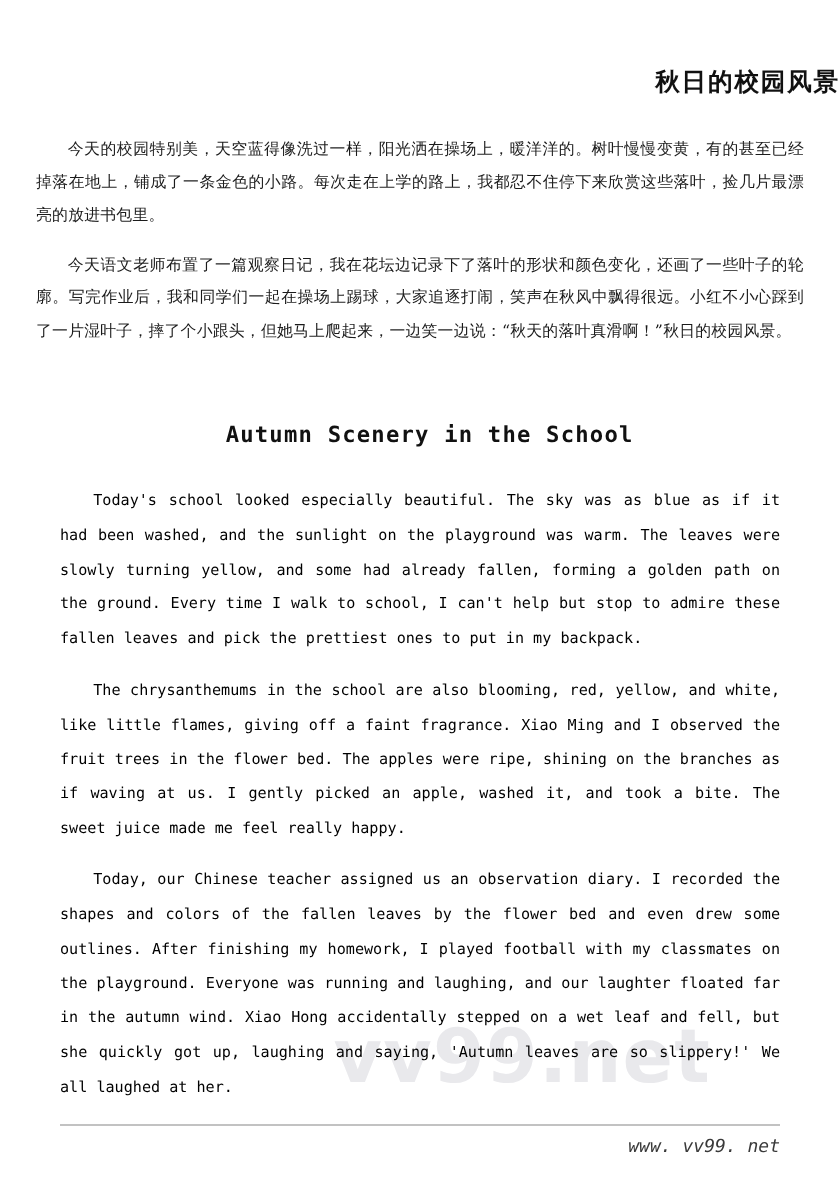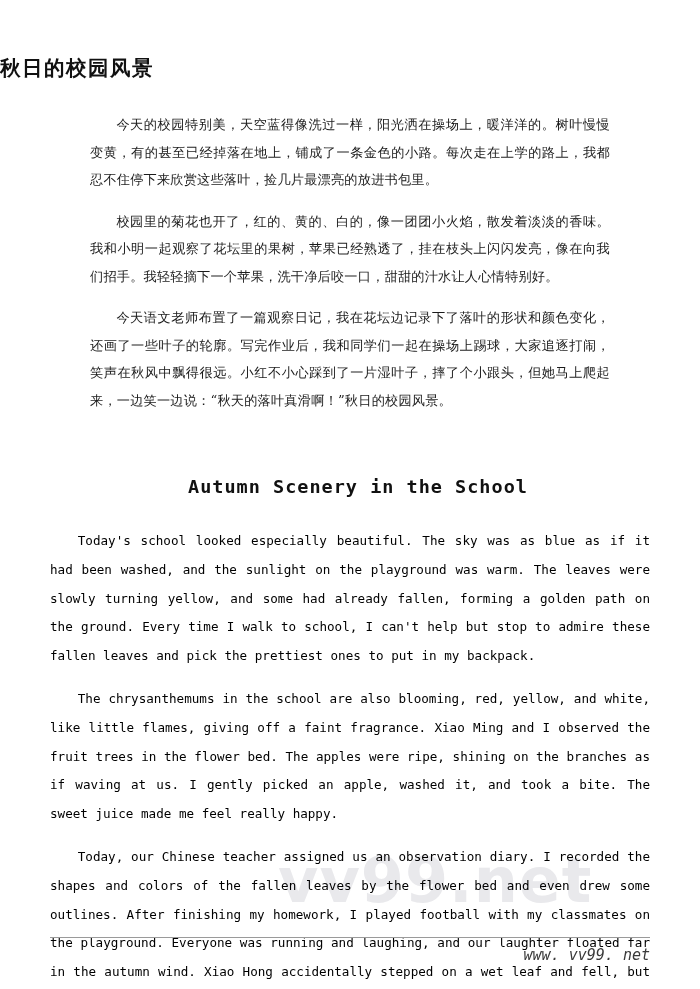--- a/index.html
+++ b/index.html
@@ -40,29 +40,29 @@
   }
   .content {
     position: relative;
     z-index: 2;
     padding: 0;
   }
   .cn-title {
     font-family: "DejaVu Serif", "Liberation Serif", serif;
     font-weight: bold;
     font-size: 20.5px;
-    text-align: left;
+    text-align: right;
     color: #111111;
     margin: 0;
     padding-top: 54px;
     letter-spacing: 1.5px;
   }
   .cn-body {
-    margin: 12px;
-    padding: 0 78px;
+    margin: 0;
+    padding: 0 30px;
   }
   .cn-para {
     font-family: "DejaVu Serif", "Liberation Serif", serif;
     font-size: 13.2px;
     line-height: 27.5px;
     color: #1b1b1b;
     text-align: justify;
     text-justify: inter-character;
     text-indent: 2em;
     margin: 0 0 14px 0;
@@ -127,21 +127,20 @@
   <div class="watermark-layer">
     <div class="watermark wm-main">vv99.net</div>
   </div>
 
   <div class="content">
 
     <h1 class="cn-title">秋日的校园风景</h1>
 
     <div class="cn-body">
       <p class="cn-para">今天的校园特别美，天空蓝得像洗过一样，阳光洒在操场上，暖洋洋的。树叶慢慢变黄，有的甚至已经掉落在地上，铺成了一条金色的小路。每次走在上学的路上，我都忍不住停下来欣赏这些落叶，捡几片最漂亮的放进书包里。</p>
-      <p class="cn-para">校园里的菊花也开了，红的、黄的、白的，像一团团小火焰，散发着淡淡的香味。我和小明一起观察了花坛里的果树，苹果已经熟透了，挂在枝头上闪闪发亮，像在向我们招手。我轻轻摘下一个苹果，洗干净后咬一口，甜甜的汁水让人心情特别好。</p>
       <p class="cn-para">今天语文老师布置了一篇观察日记，我在花坛边记录下了落叶的形状和颜色变化，还画了一些叶子的轮廓。写完作业后，我和同学们一起在操场上踢球，大家追逐打闹，笑声在秋风中飘得很远。小红不小心踩到了一片湿叶子，摔了个小跟头，但她马上爬起来，一边笑一边说：“秋天的落叶真滑啊！”秋日的校园风景。</p>
     </div>
 
     <h2 class="en-title">Autumn Scenery in the School</h2>
 
     <div class="en-body">
       <p class="en-para">Today's school looked especially beautiful. The sky was as blue as if it had been washed, and the sunlight on the playground was warm. The leaves were slowly turning yellow, and some had already fallen, forming a golden path on the ground. Every time I walk to school, I can't help but stop to admire these fallen leaves and pick the prettiest ones to put in my backpack.</p>
       <p class="en-para">The chrysanthemums in the school are also blooming, red, yellow, and white, like little flames, giving off a faint fragrance. Xiao Ming and I observed the fruit trees in the flower bed. The apples were ripe, shining on the branches as if waving at us. I gently picked an apple, washed it, and took a bite. The sweet juice made me feel really happy.</p>
       <p class="en-para">Today, our Chinese teacher assigned us an observation diary. I recorded the shapes and colors of the fallen leaves by the flower bed and even drew some outlines. After finishing my homework, I played football with my classmates on the playground. Everyone was running and laughing, and our laughter floated far in the autumn wind. Xiao Hong accidentally stepped on a wet leaf and fell, but she quickly got up, laughing and saying, 'Autumn leaves are so slippery!' We all laughed at her.</p>
 

